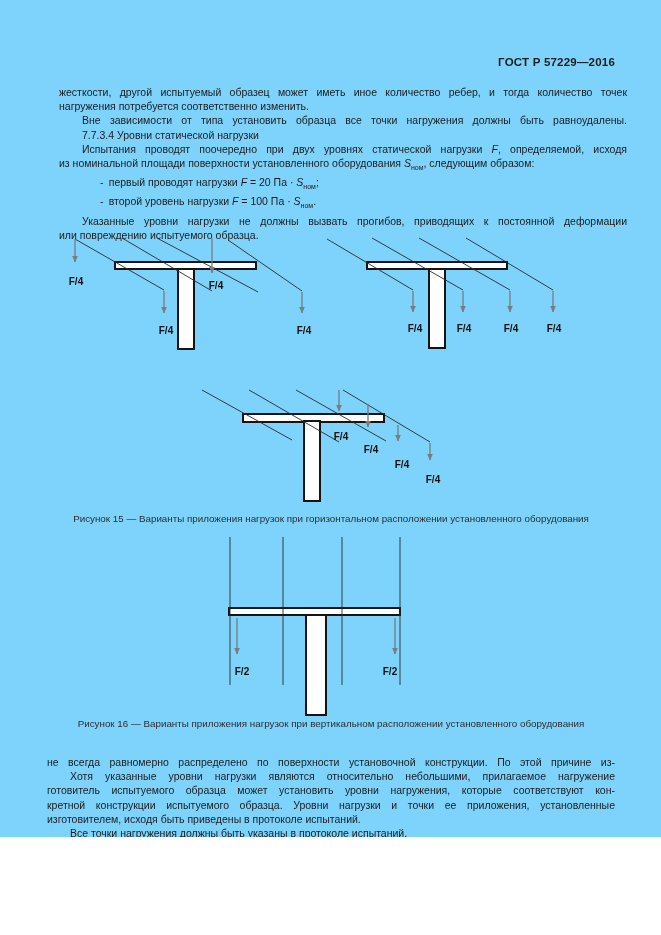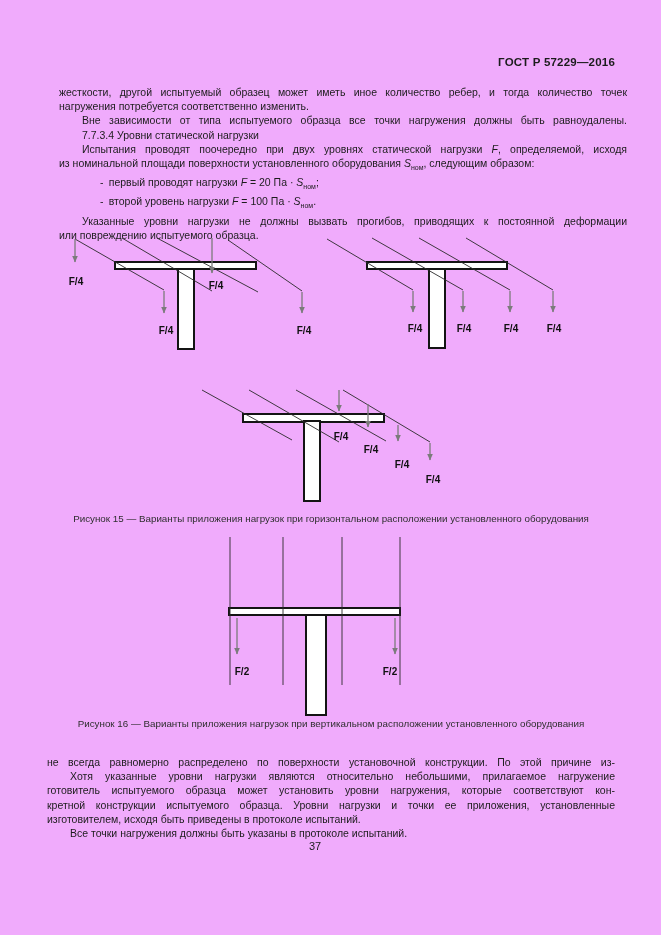--- a/index.html
+++ b/index.html
@@ -1,16 +1,16 @@
 <!DOCTYPE html>
 <html><head>
 <meta charset="utf-8">
 <style>
   html,body{margin:0;padding:0;background:#ffffff;}
-  .page{position:relative;width:661px;height:935px;background:#f0abfc;overflow:hidden;
+  .page{position:relative;width:661px;height:837px;background:#7dd3fc;overflow:hidden;
         font-family:"Liberation Sans",sans-serif;color:#1c1c1c;}
   .hdr{position:absolute;top:56px;left:47px;width:568px;text-align:right;
        font-size:11.5px;font-weight:bold;letter-spacing:.2px;}
   .textblock{position:absolute;left:47px;width:568px;font-size:10.5px;line-height:14.2px;}
   .tb-top{top:85px;margin-left:12px;}
   .tb-bottom{top:755px;}
   .line{text-align:left;white-space:nowrap;}
   .just{text-align:justify;text-align-last:justify;white-space:normal;}
   .ind{text-indent:23px;}
   .bul{padding-left:41px;}
@@ -33,21 +33,21 @@
 </head>
 <body>
 
 <div class="page">
 
   <div class="hdr">ГОСТ Р 57229—2016</div>
 
   <div class="textblock tb-top">
     <div class="line just">жесткости, другой испытуемый образец может иметь иное количество ребер, и тогда количество точек</div>
     <div class="line">нагружения потребуется соответственно изменить.</div>
-    <div class="line just ind">Вне зависимости от типа испытуемого образца все точки нагружения должны быть равноудалены.</div>
+    <div class="line just ind">Вне зависимости от типа установить образца все точки нагружения должны быть равноудалены.</div>
     <div class="line ind">7.7.3.4 Уровни статической нагрузки</div>
     <div class="line just ind"><span>Испытания проводят поочередно при двух уровнях статической нагрузки </span><span class="fvar">F</span><span>, определяемой, исходя</span></div>
     <div class="line"><span>из номинальной площади поверхности установленного оборудования </span><span class="fvar">S</span><sub class="nom">ном</sub><span>, следующим образом:</span></div>
     <div class="line bul"><span>- первый проводят нагрузки </span><span class="fvar">F</span><span> = 20 Па · </span><span class="fvar">S</span><sub class="nom">ном</sub><span>;</span></div>
     <div class="line bul"><span>- второй уровень нагрузки </span><span class="fvar">F</span><span> = 100 Па · </span><span class="fvar">S</span><sub class="nom">ном</sub><span>.</span></div>
     <div class="line just ind">Указанные уровни нагрузки не должны вызвать прогибов, приводящих к постоянной деформации</div>
     <div class="line">или повреждению испытуемого образца.</div>
   </div>
 
   <svg class="figsvg fig15" width="568" height="276" viewBox="47 232 568 276" xmlns="http://www.w3.org/2000/svg">

